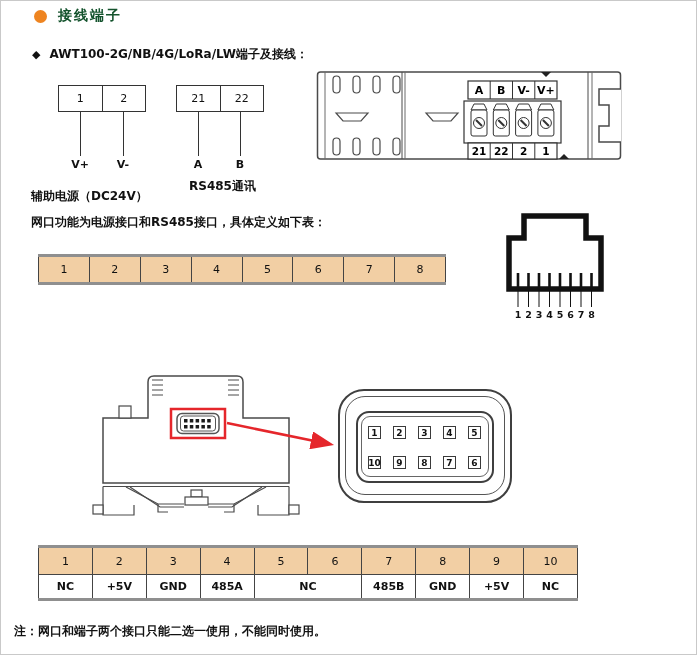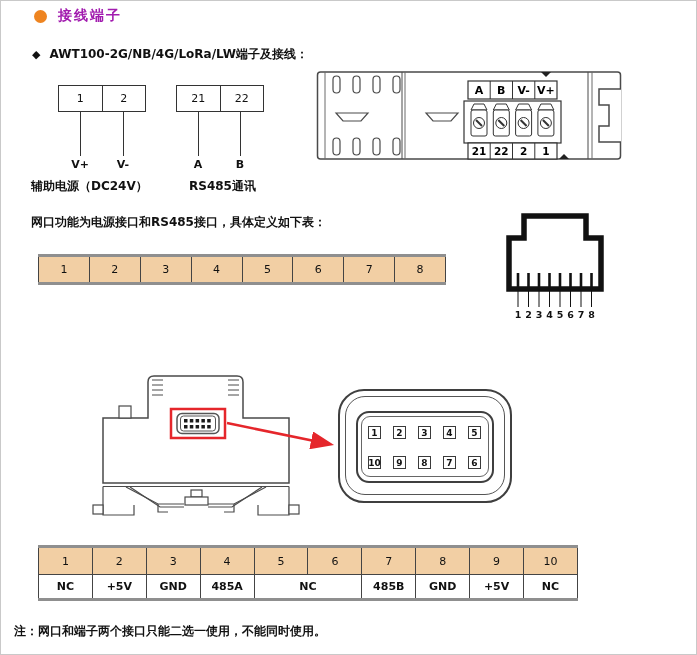--- a/index.html
+++ b/index.html
@@ -4,21 +4,21 @@
 <style>
   html,body{margin:0;padding:0;background:#fff;}
   #page{
     position:relative;width:695px;height:653px;background:#fff;
     border:1px solid #c9c9c9;overflow:hidden;
     font-family:"DejaVu Sans","Liberation Sans",sans-serif;color:#111;
   }
   .abs{position:absolute;}
   
   .bullet{width:13px;height:13px;border-radius:50%;background:#EE8420;}
-  .h-title{font-size:14px;font-weight:bold;color:#a21caf;letter-spacing:2px;}
+  .h-title{font-size:14px;font-weight:bold;color:#14532d;letter-spacing:2px;}
   .h-sub{font-size:12px;font-weight:bold;display:flex;align-items:center;gap:9px;}
   .diamond{font-size:11px;line-height:1;}
   
   .cellrow{display:flex;border:1px solid #333;background:#fff;}
   .cellrow .cell{flex:1;height:25px;line-height:25px;text-align:center;font-size:11px;}
   .cellrow .cell + .cell{border-left:1px solid #333;}
   .vline{width:1px;background:#333;}
   .pinlbl{width:26px;text-align:center;font-size:11px;font-weight:bold;}
   .caption{font-size:12px;font-weight:bold;}
   .bodytext{font-size:12px;font-weight:bold;text-align:right;}
@@ -54,21 +54,21 @@
   <div class="abs" style="left:57px;top:84px;width:88px;">
     <div class="cellrow">
       <div class="cell">1</div>
       <div class="cell">2</div>
     </div>
   </div>
   <div class="abs vline" style="left:79px;top:111px;height:44px;"></div>
   <div class="abs vline" style="left:122px;top:111px;height:44px;"></div>
   <div class="abs pinlbl" style="left:66px;top:157px;">V+</div>
   <div class="abs pinlbl" style="left:109px;top:157px;">V-</div>
-  <div class="abs caption" style="left:30px;top:177px;">辅助电源（DC24V）</div>
+  <div class="abs caption" style="left:30px;top:187px;">辅助电源（DC24V）</div>
 
   <div class="abs" style="left:175px;top:84px;width:88px;">
     <div class="cellrow">
       <div class="cell">21</div>
       <div class="cell">22</div>
     </div>
   </div>
   <div class="abs vline" style="left:197px;top:111px;height:44px;"></div>
   <div class="abs vline" style="left:239px;top:111px;height:44px;"></div>
   <div class="abs pinlbl" style="left:184px;top:157px;">A</div>

